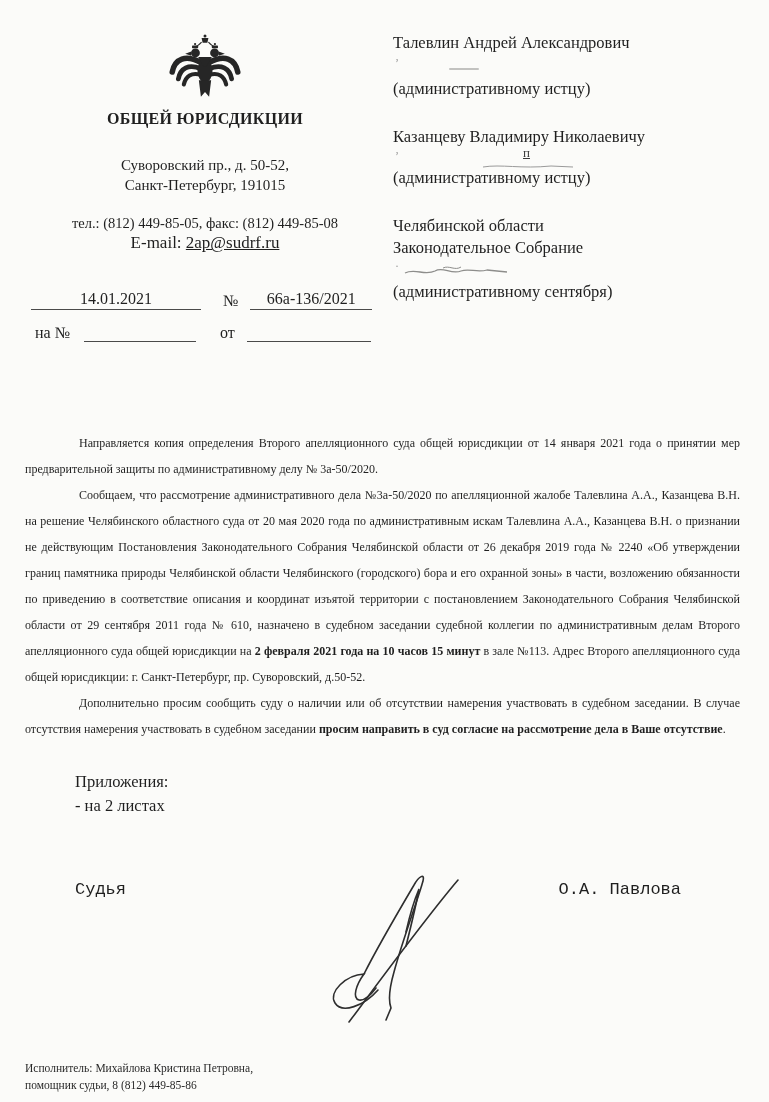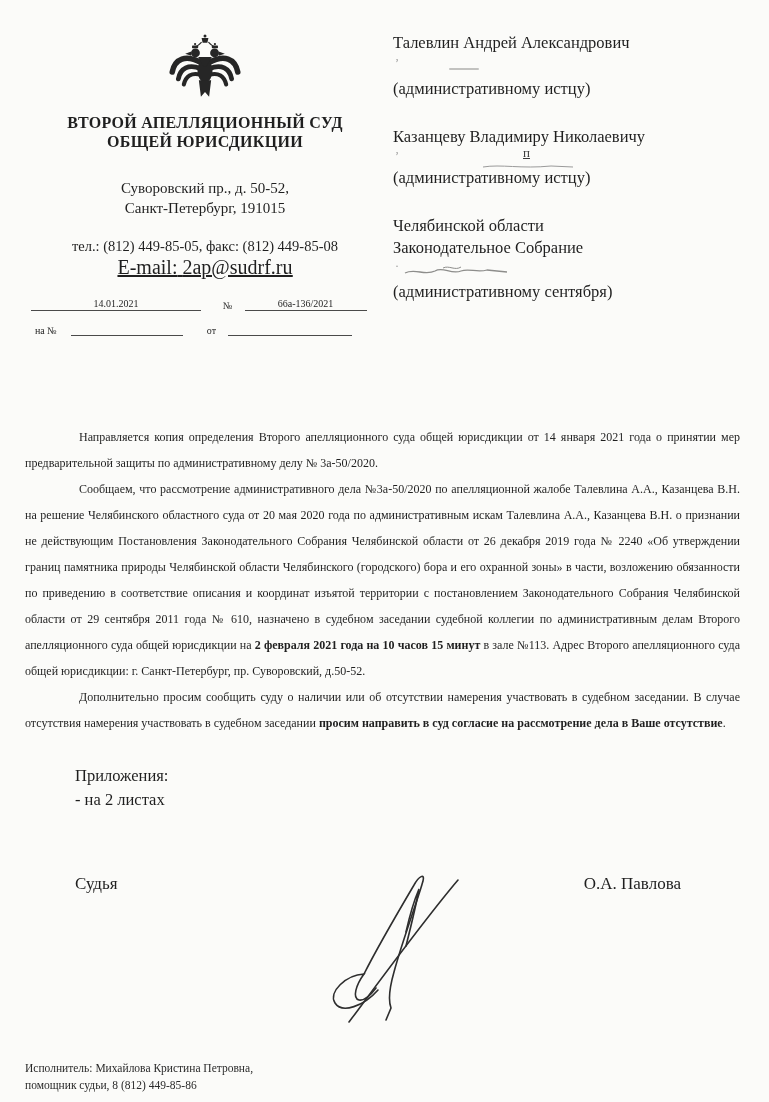--- a/index.html
+++ b/index.html
@@ -20,24 +20,24 @@
   
   .header { display: flex; align-items: flex-start; }
   .header-left { width: 360px; text-align: center; }
   .header-right { width: 350px; margin-left: auto; padding-top: 6px; }
 
   .emblem-wrap { height: 80px; display: flex; justify-content: center; align-items: flex-start; padding-top: 4px; }
 
   .court-name { font-weight: bold; font-size: 16px; line-height: 1.18; letter-spacing: .3px; margin-top: 4px; }
   .addr { font-size: 15px; line-height: 1.35; margin-top: 26px; }
   .phone { font-size: 14.5px; margin-top: 20px; }
-  .email-line { font-size: 20px; margin-top: 1px; text-decoration: underline; }
+  .email-line { font-size: 17px; margin-top: 1px; }
   .email-link { color: #1f1f1f; text-decoration: underline; }
 
-  .ref-block { margin-top: 19px; font-size: 10px; text-align: left; }
+  .ref-block { margin-top: 37px; font-size: 16px; text-align: left; }
   .ref-row { display: flex; align-items: flex-end; }
   .ref-row + .ref-row { margin-top: 12px; }
   .u-field { border-bottom: 1px solid #4a4a4a; text-align: center; padding-bottom: 1px; }
   .f-date { width: 170px; margin-left: 6px; }
   .f-num  { width: 122px; }
   .lbl-no { margin: 0 12px 0 22px; }
   .lbl-na { margin-left: 10px; }
   .f-blank1 { width: 112px; margin-left: 14px; }
   .lbl-ot { margin: 0 0 0 24px; }
   .f-blank2 { width: 124px; margin-left: 12px; }
@@ -56,21 +56,21 @@
   
   .body-text { margin-top: 88px; width: 715px; }
   .body-para {
     margin: 0; font-size: 12px; line-height: 26px;
     text-align: justify; text-indent: 54px;
   }
   .b { font-weight: bold; }
 
   
   .attachments { margin-top: 28px; padding-left: 50px; font-size: 16.5px; line-height: 1.45; }
-  .sig-row { margin-top: 62px; display: flex; align-items: center; padding-left: 50px; padding-right: 62px; justify-content: space-between; font-size: 17px; }
+  .sig-row { margin-top: 62px; display: flex; align-items: center; padding-left: 50px; padding-right: 62px; justify-content: space-between; font-size: 17px; font-family: Liberation Mono, monospace; }
   .signature-svg { position: absolute; left: 318px; top: 872px; }
   .doc-footer { position: absolute; left: 25px; top: 1060px; font-size: 11.5px; line-height: 1.5; color: #2a2a2a; }
 </style>
 </head>
 <body>
 
 <div class="page">
 
   <div class="header">
 
@@ -100,21 +100,20 @@
             <path d="M55 8 h10 l-1.5 7 h-7 z"></path>
             <circle cx="60" cy="5" r="2.2"></circle>
           </g>
           <g stroke="#262626" stroke-width="1.6" fill="none">
             <path d="M55 14 C51 18 49 20 46 21"></path>
             <path d="M65 14 C69 18 71 20 74 21"></path>
           </g>
         </svg>
       </div>
 
-      <div class="court-name">ВТОРОЙ АПЕЛЛЯЦИОННЫЙ СУД</div>
       <div class="court-name" style="margin-top:0;">ОБЩЕЙ ЮРИСДИКЦИИ</div>
 
       <div class="addr">
         <div>Суворовский пр., д. 50-52,</div>
         <div>Санкт-Петербург, 191015</div>
       </div>
 
       <div class="phone">тел.: (812) 449-85-05, факс: (812) 449-85-08</div>
       <div class="email-line">
         <span>E-mail:</span>

